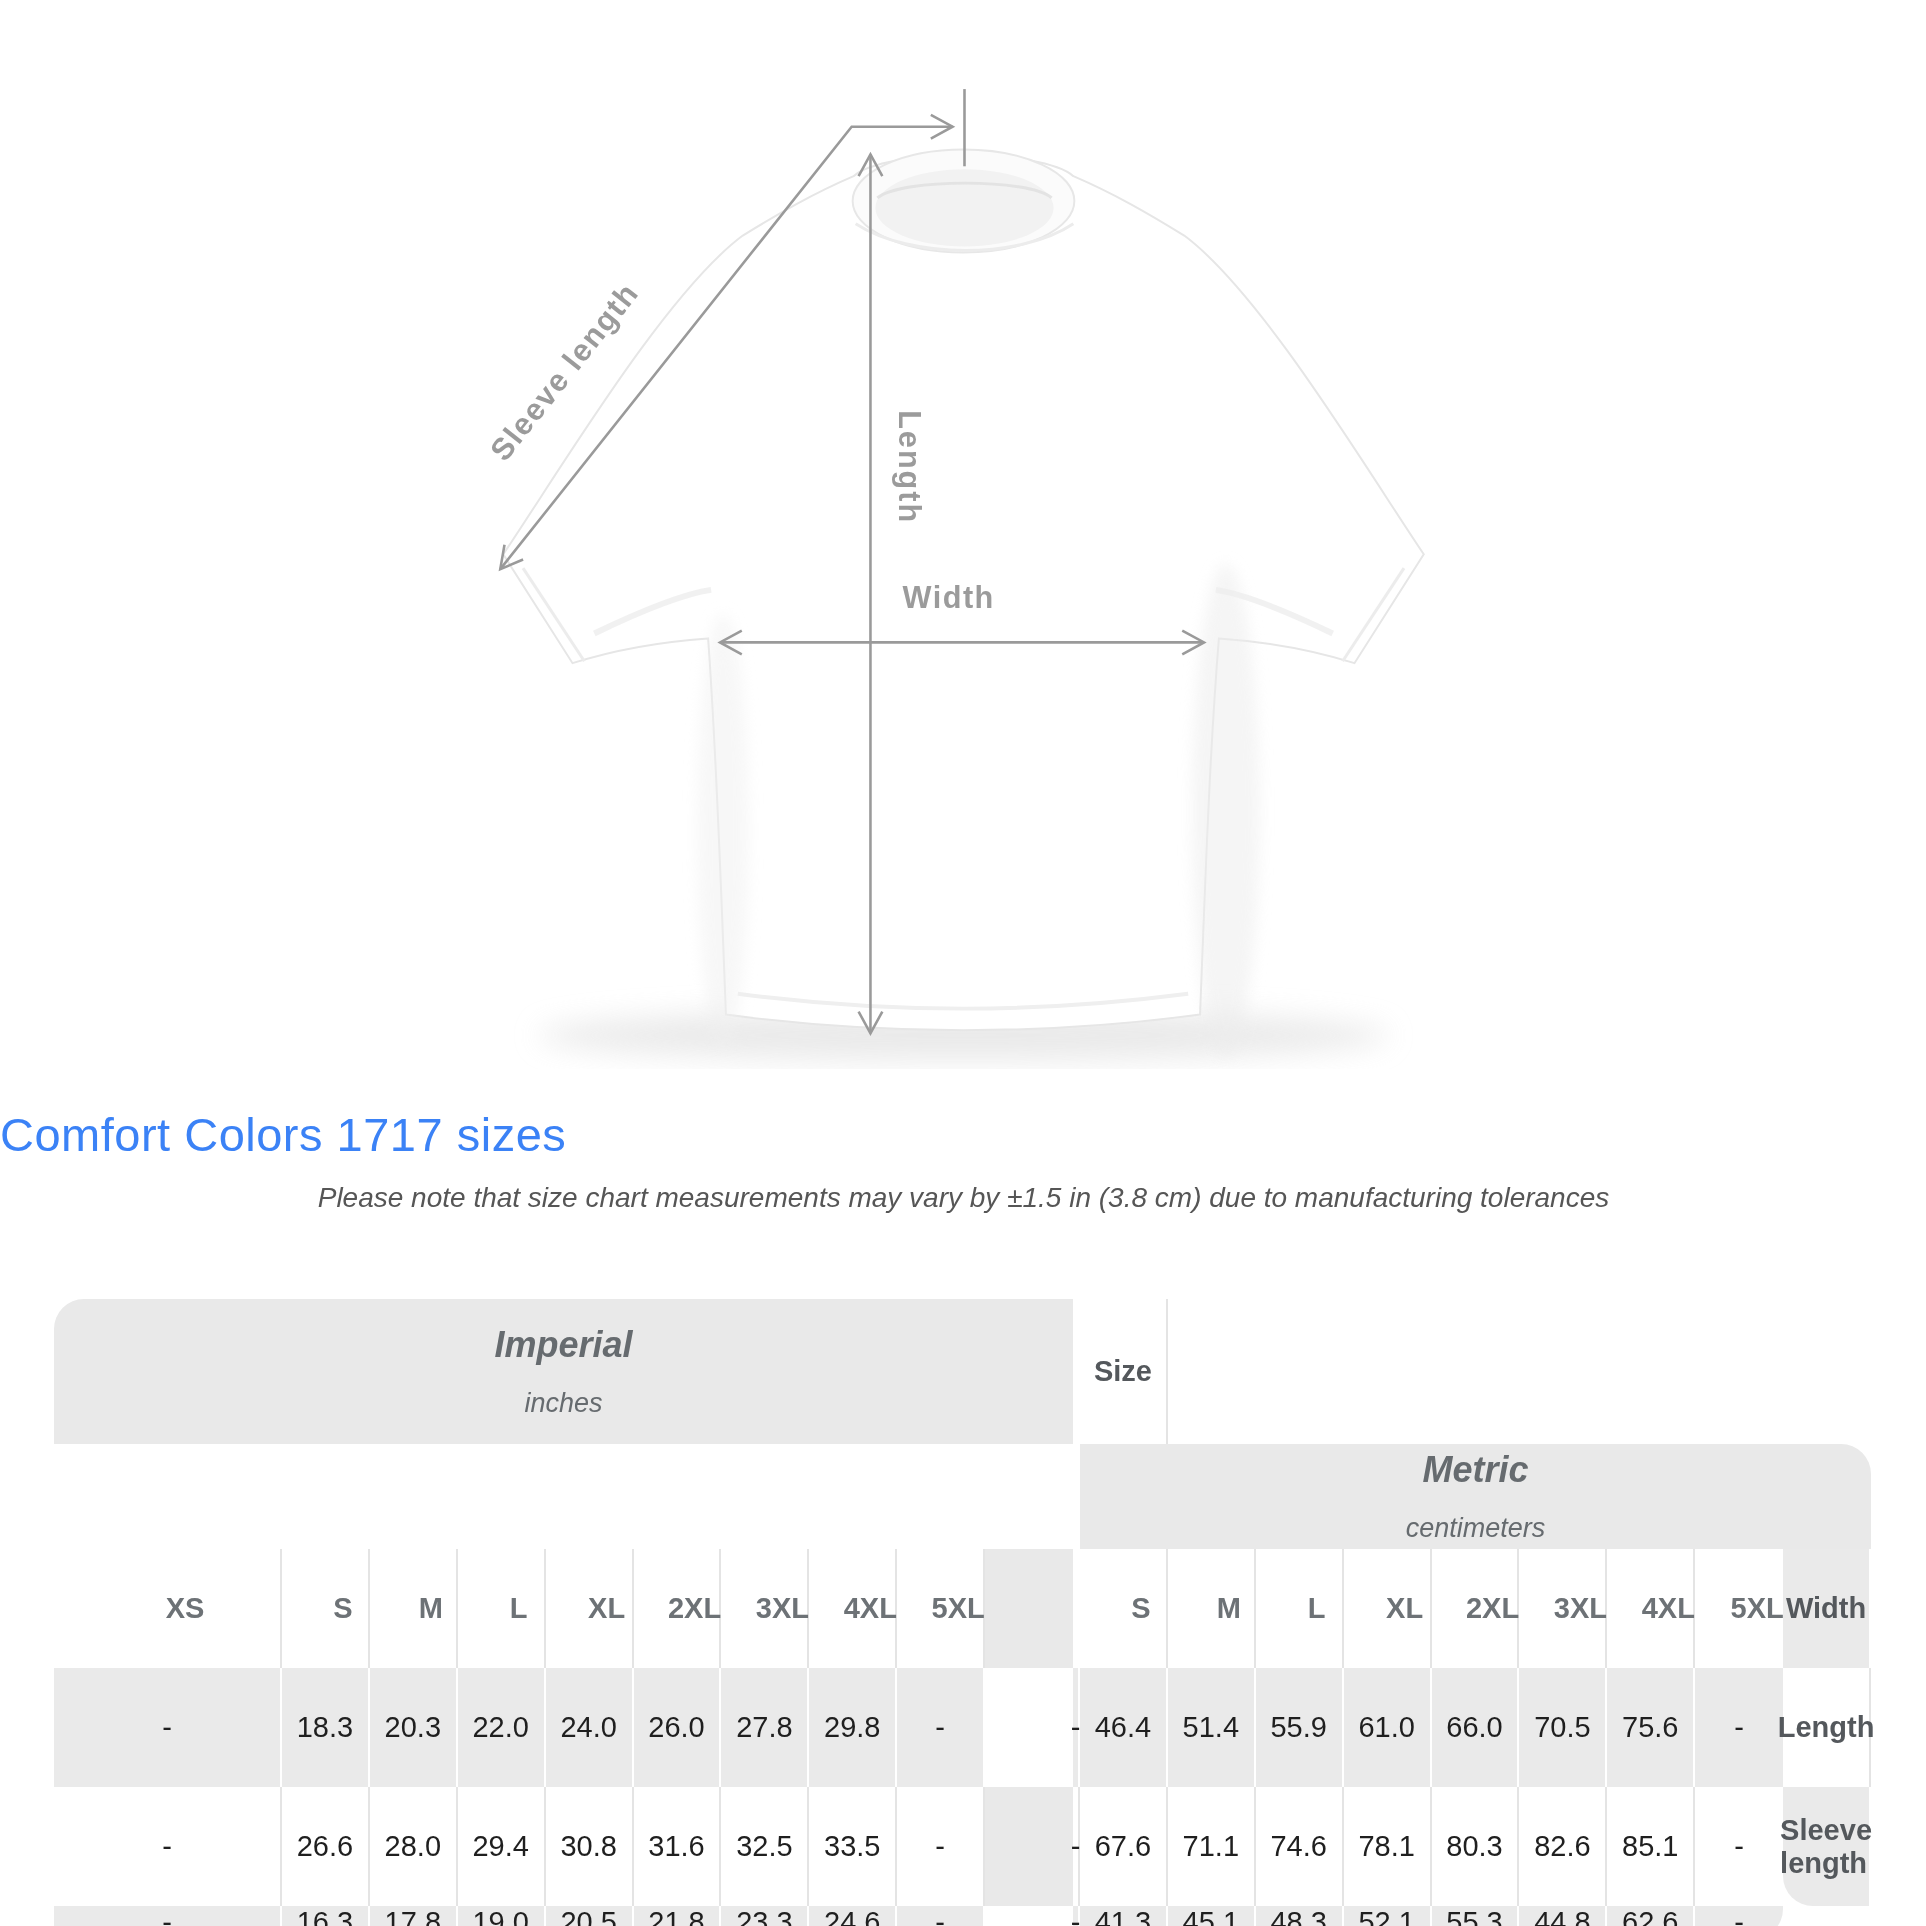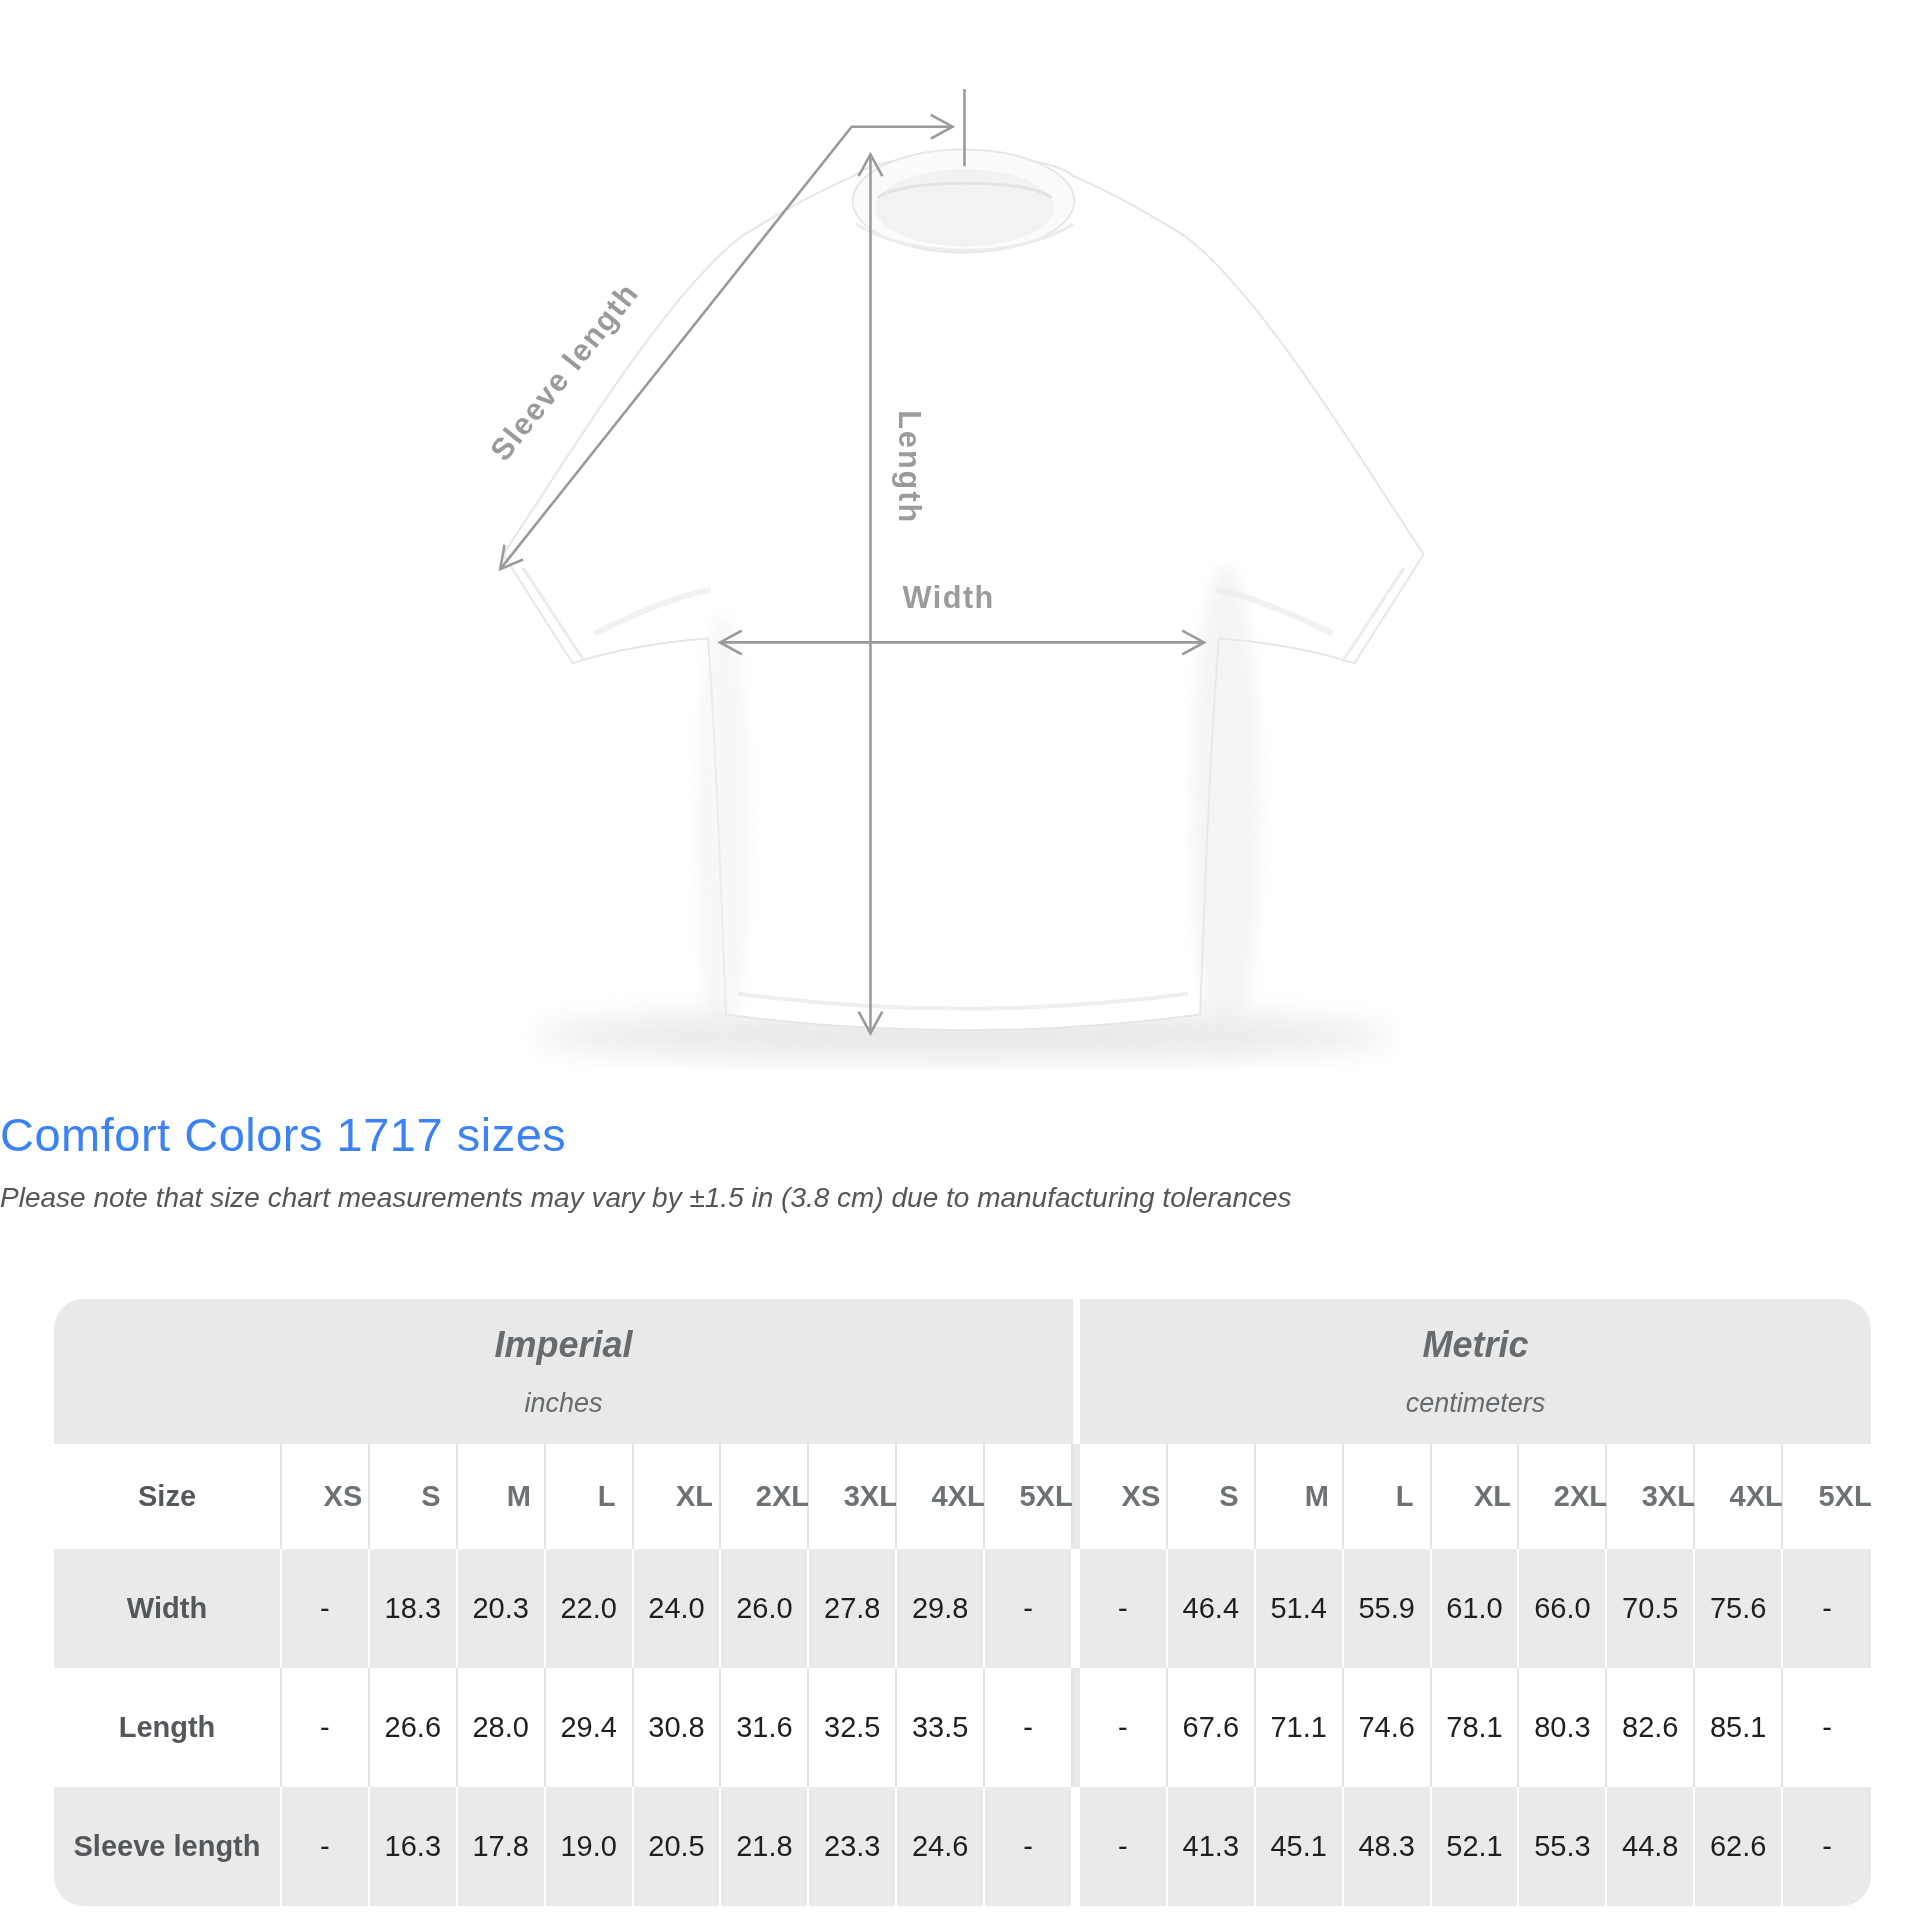--- a/index.html
+++ b/index.html
@@ -29,21 +29,21 @@
     text-align: left;
     font-size: 47px;
     font-weight: 400;
     color: #3b82f6;
     letter-spacing: 0.5px;
   }
   .subtitle {
     position: absolute;
     left: 0; top: 1182px;
     width: 1927px;
-    text-align: left;
+    text-align: center;
     font-size: 28px;
     font-style: italic;
     color: #565656;
   }
 
   
   .size-table {
     position: absolute;
     left: 54px; top: 1299px;
     width: 1817px; height: 606px;
@@ -149,26 +149,26 @@
 
   <div class="title">Comfort Colors 1717 sizes</div>
   <div class="subtitle">Please note that size chart measurements may vary by ±1.5 in (3.8 cm) due to manufacturing tolerances</div>
 
   <div class="size-table" id="size-table">
     <div class="c band band-left">
       <span class="u-label">Imperial</span>
       <span class="u-sublabel">inches</span>
     </div>
     <div class="c band-div"></div>
-    <div class="c band band-right">
+    <div class="c wr label-cell">Size</div>
+
+  <div class="c band band-right">
       <span class="u-label">Metric</span>
       <span class="u-sublabel">centimeters</span>
     </div>
-
-  <div class="c wr label-cell">Size</div>
       <div class="c wr head-cell">XS</div>
       <div class="c wr head-cell">S</div>
       <div class="c wr head-cell">M</div>
       <div class="c wr head-cell">L</div>
       <div class="c wr head-cell">XL</div>
       <div class="c wr head-cell">2XL</div>
       <div class="c wr head-cell">3XL</div>
       <div class="c wr head-cell">4XL</div>
       <div class="c wr head-cell">5XL</div>
       <div class="c div-in-white no-br"></div>

